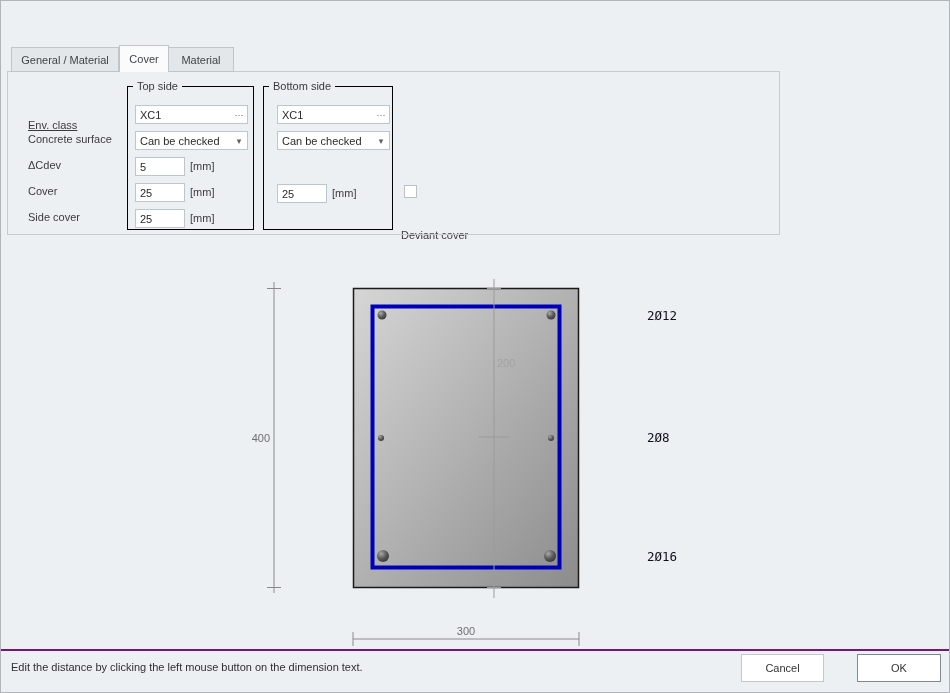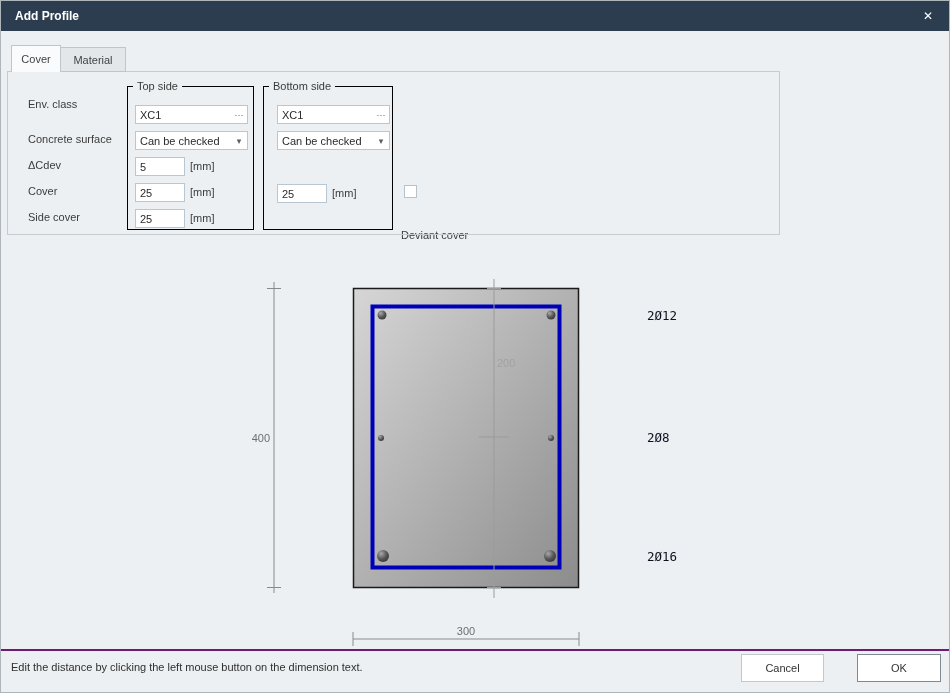--- a/index.html
+++ b/index.html
@@ -23,21 +23,21 @@
   .tab:first-child { border-left-width:1px; }
   .tab.active { height:27px; background:#fafbfc; border-left-width:1px; border-bottom:none; }
   .tab.t0 { width:108px; } .tab.t1 { width:50px; } .tab.t2 { width:141px; } .tab.t3 { width:65px; }
 
   
   .panel { position:absolute; left:6px; top:70px; width:773px; height:164px;
            border:1px solid #c6cbcf; z-index:1; }
 
   .flabel { position:absolute; left:27px; height:18px; line-height:18px;
             font-size:11px; color:#3b3b3b; }
-  #lbl-env   { top:94px; } #lbl-surf { top:129px; } #lbl-dcdev { top:155px; }
+  #lbl-env   { top:115px;text-decoration:underline; } #lbl-surf { top:129px; } #lbl-dcdev { top:155px; }
   #lbl-cover { top:181px; } #lbl-side { top:207px; }
 
   .group { position:absolute; border:1px solid #000000; }
   #grp-top    { left:126px; top:85px; width:127px; height:144px; }
   #grp-bottom { left:262px; top:85px; width:130px; height:144px; }
   .group > .gt { position:absolute; top:-8px; left:5px; background:#edf0f2;
                  padding:0 4px; font-size:11px; color:#3a3a3a; line-height:14px; }
 
   .fld { position:absolute; background:#ffffff; border:1px solid #b9c7d3; height:19px;
          font-size:11px; color:#2a2a2a; display:flex; align-items:center; }
@@ -77,26 +77,23 @@
          border:1px solid #c2c8cc; font-size:11px; color:#333333; text-align:center;
          line-height:26px; cursor:pointer; }
   #btn-cancel { left:740px; width:83px;text-align:center; }
   #btn-ok     { left:848px; width:84px; border-color:#7f8b94;margin-left:8px; }
 </style>
 </head>
 <body>
 
 <div class="dialog">
 
-  <div class="titlebar">
-    <div class="t">Add Profile</div>
-    <div class="close">✕</div>
-  </div>
 
   <div class="tabs">
+    <div class="tab t0">General / Material</div>
     <div class="tab t1 active">Cover</div>
     <div class="tab t3">Material</div>
   </div>
 
   <div class="panel"></div>
 
   <div class="flabel" id="lbl-env">Env. class</div>
   <div class="flabel" id="lbl-surf">Concrete surface</div>
   <div class="flabel" id="lbl-dcdev">ΔCdev</div>
   <div class="flabel" id="lbl-cover">Cover</div>

